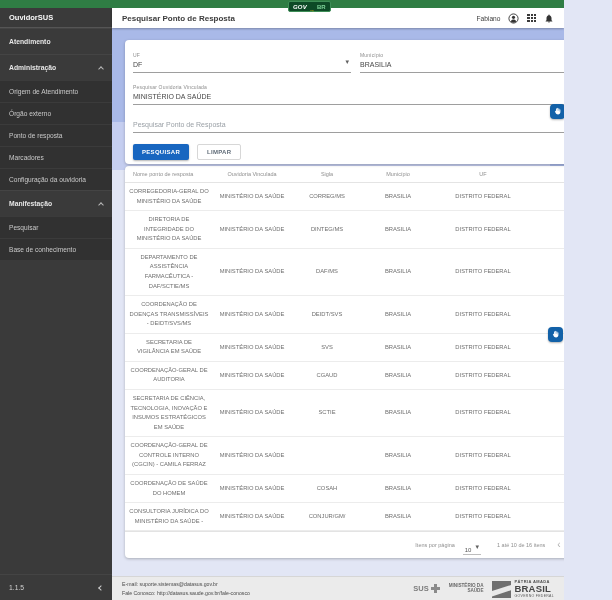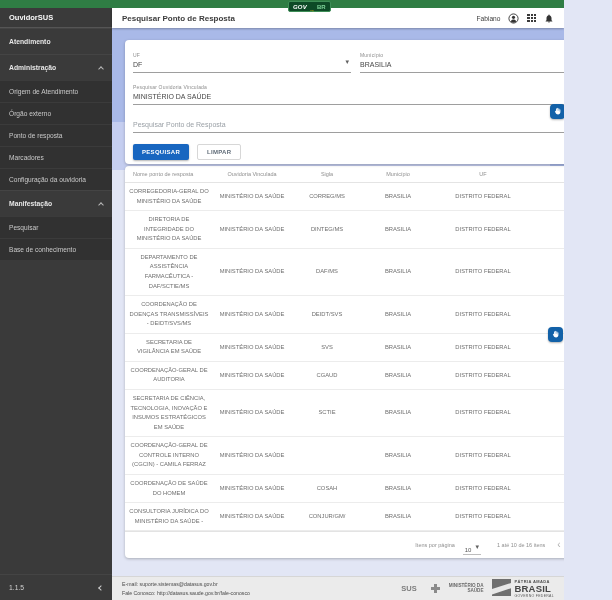--- a/index.html
+++ b/index.html
@@ -97,27 +97,27 @@
     display:flex; align-items:center; justify-content:center; cursor:pointer; z-index:16;
     box-shadow:0 1px 2px rgba(0,0,0,.3); }
   .vlibras.v1 { top:104px; right:-1px; }
   .vlibras.v2 { top:327px; right:1px; }
 
   
   .footer { position:absolute; left:112px; right:0; bottom:0; height:24px; background:#ebebeb;
     border-top:1px solid #d6d6d6; display:flex; align-items:center; padding:0 10px; z-index:20; }
   .footer-text { font-size:5.2px; color:#4a4a4a; line-height:1.55; }
   .footer-logos { margin-left:auto; display:flex; align-items:center; gap:9px; }
-  .sus-logo { display:flex; align-items:center; gap:14px; }
+  .sus-logo { display:flex; align-items:center; gap:2px; }
   .sus-logo .sus-txt { font-size:7.5px; font-weight:bold; color:#7d7d7d; }
   .sus-cross { position:relative; width:9px; height:9px; }
   .sus-cross::before { content:""; position:absolute; left:3px; top:0; width:3px; height:9px; background:#8a8a8a; }
   .sus-cross::after { content:""; position:absolute; left:0; top:3px; width:9px; height:3px; background:#8a8a8a; }
   .min-saude { text-align:right; font-size:4.6px; font-weight:bold; color:#6b6b6b; line-height:1.25; }
-  .br-logo { display:flex; align-items:flex-start; gap:3px; }
+  .br-logo { display:flex; align-items:flex-end; gap:3px; }
   .br-flag { width:19px; height:17px; background:#6f6f6f; position:relative; overflow:hidden; }
   .br-flag::before { content:""; position:absolute; left:-4px; top:7px; width:28px; height:5px;
     background:#e8e8e8; transform:rotate(-18deg); }
   .br-text .t1 { font-size:4px; color:#4f4f4f; letter-spacing:.4px; font-weight:bold; }
   .br-text .t2 { font-size:9.5px; color:#474747; font-weight:bold; line-height:.95; letter-spacing:.2px; }
   .br-text .t3 { font-size:3.5px; color:#5a5a5a; letter-spacing:.3px; }
 </style>
 </head>
 <body>
 

